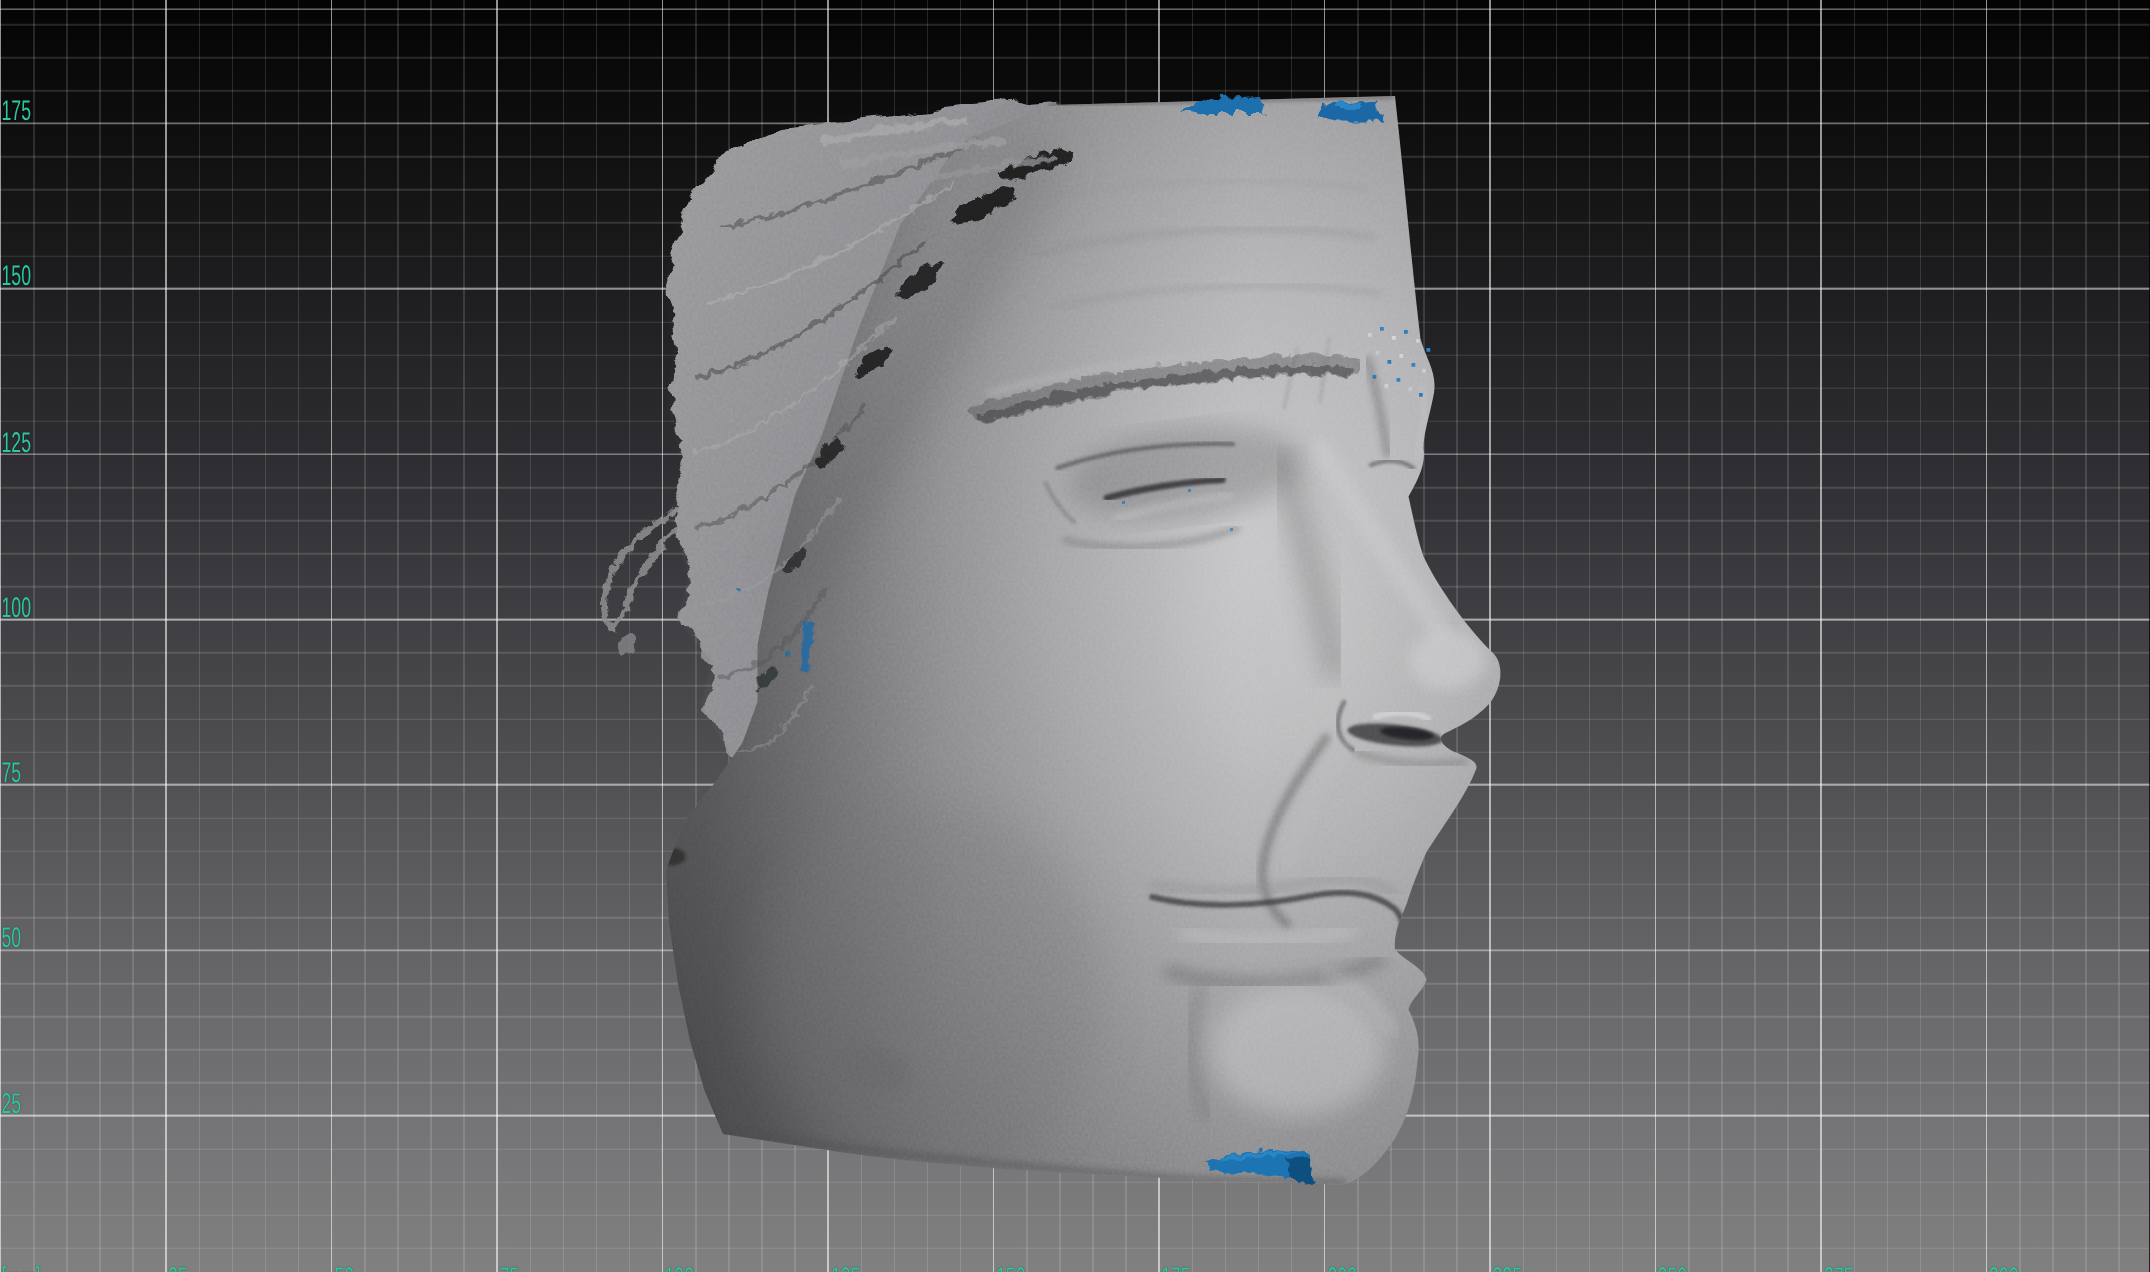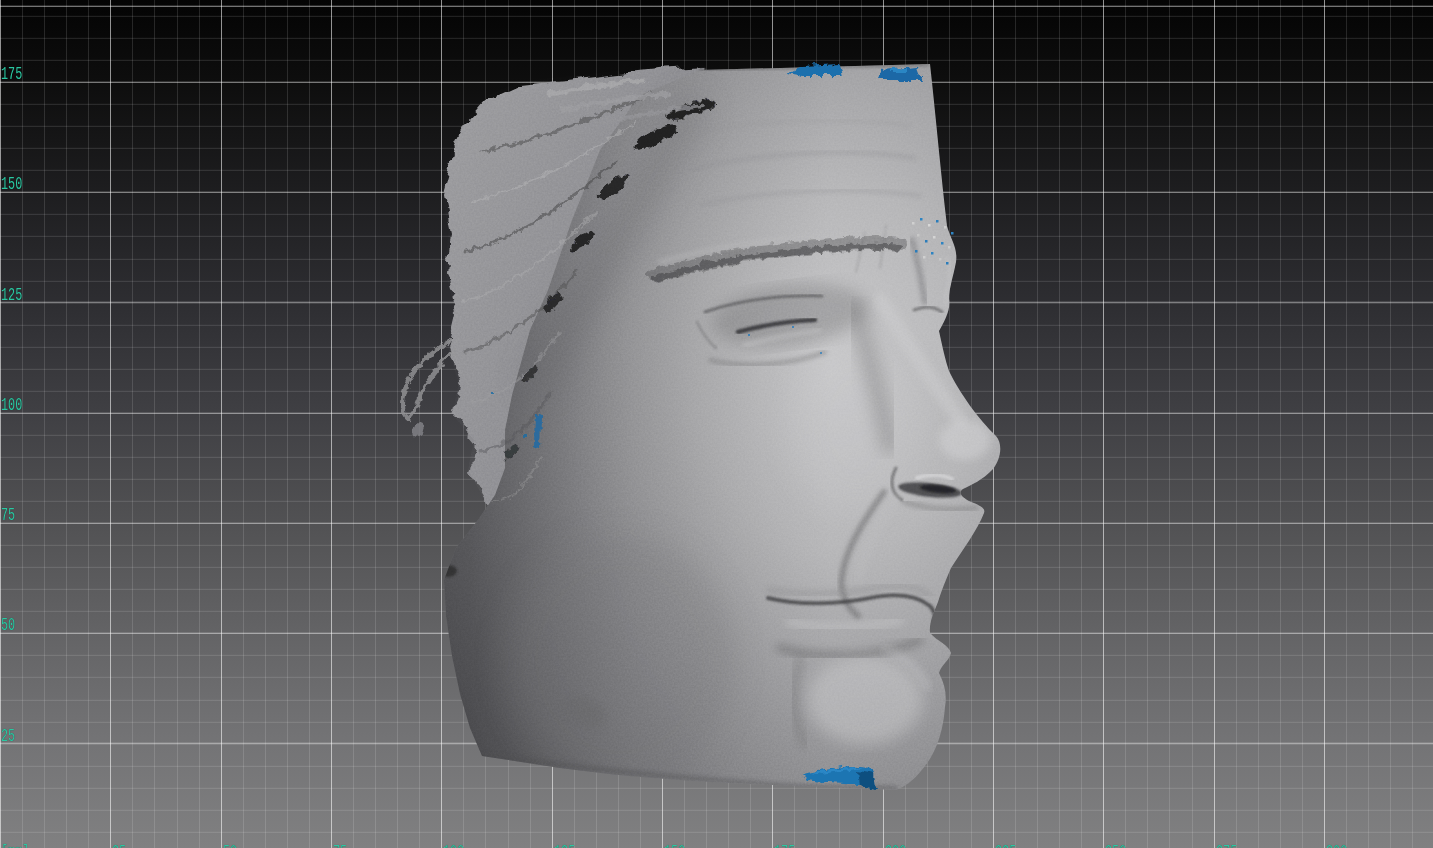--- a/index.html
+++ b/index.html
@@ -1,17 +1,17 @@
 <!DOCTYPE html>
 <html><head>
 <meta charset="utf-8">
 <style>
   html,body{margin:0;padding:0;background:#000;}
   .stage{position:relative;width:1433px;height:848px;overflow:hidden;
-         font-family:Liberation Mono, monospace;}
+         font-family:Liberation Sans, sans-serif;}
   
   .viewport{position:absolute;left:0;top:0;width:1433px;height:848px;
     background-image:
       repeating-linear-gradient(to right, rgba(255,255,255,.50) 0 1px, transparent 1px 110.33px),
       repeating-linear-gradient(to bottom, rgba(255,255,255,.50) 0 1px, transparent 1px 110.25px),
       repeating-linear-gradient(to right, rgba(255,255,255,.13) 0 1px, transparent 1px 22.066px),
       repeating-linear-gradient(to bottom, rgba(255,255,255,.13) 0 1px, transparent 1px 22.05px),
       linear-gradient(180deg,#040404 0%,#0e0e0e 10%,#1e1e20 23%,#2e2e32 36%,#404044 49%,
                       #525254 62%,#646466 75%,#737375 87%,#808081 100%);
     background-position: 0 0, 0 81.75px, 0 0, 0 15.85px, 0 0;}

